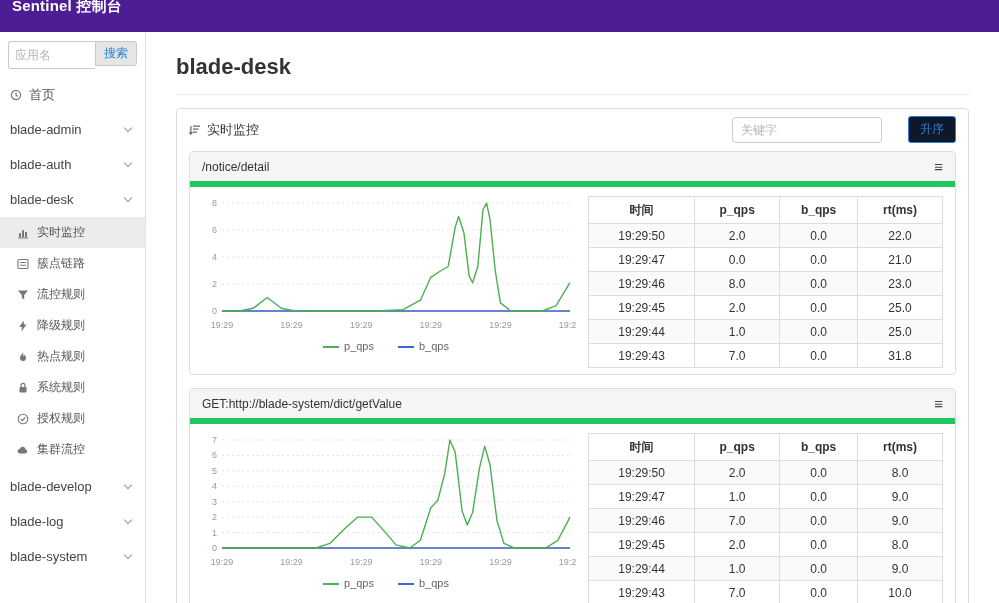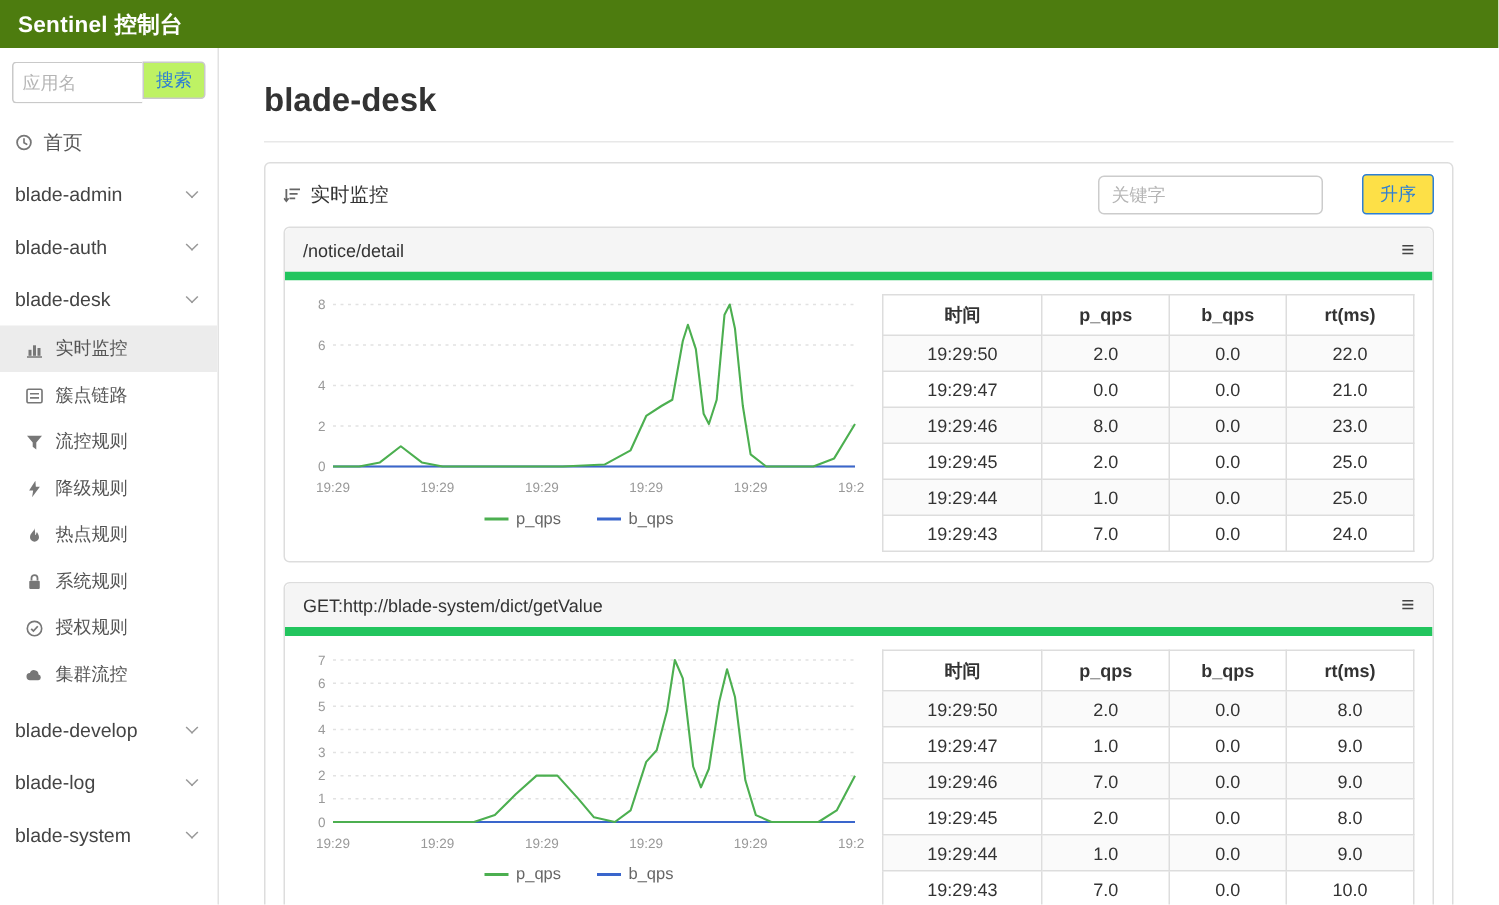--- a/index.html
+++ b/index.html
@@ -3,51 +3,51 @@
 <meta charset="utf-8">
 <style>
   * { box-sizing: border-box; }
   html,body { margin:0; padding:0; }
   body {
     width: 999px; height: 603px; overflow: hidden;
     font-family: "Liberation Sans", "DejaVu Sans", sans-serif;
     background: #fff; color: #333;
   }
   
-  .topbar { height: 31px; background: #4d7c0f; display: flex; align-items: center; padding: 16px 12px; }
+  .topbar { height: 31px; background: #4c1d95; display: flex; align-items: flex-end; padding: 16px 12px; }
   .brand { color: #fff; font-weight: bold; font-size: 15px; letter-spacing: .2px; }
 
   .layout { display: flex; height: 572px; }
 
   
   .sidebar { width: 146px; min-width: 146px; border-right: 1px solid #e2e2e2; background: #fff; overflow: hidden; font-size: 13px; }
   .search-row { display: flex; padding: 9px 8px 8px; }
   .search-row input { flex: 1; width: 70px; height: 25px; border: 1px solid #c9c9c9; border-right: none; border-radius: 3px 0 0 3px; padding: 13px 6px; font-size: 12px; color: #555; outline: none; background:#fff; }
   .search-row input::placeholder { color: #b5b5b5; }
-  .search-row button { height: 25px; border: 1px solid #c9c9c9; background: #bef264; color: #2d7fd4; font-size: 12px; border-radius: 0 3px 3px 0; padding: 0 8px; cursor: pointer; }
+  .search-row button { height: 25px; border: 1px solid #c9c9c9; background: #e5e5e5; color: #2d7fd4; font-size: 12px; border-radius: 0 3px 3px 0; padding: 0 8px; cursor: pointer; }
   .home-row { display: flex; align-items: center; gap: 7px; padding: 9px 12px 8px 10px; color: #555; cursor: pointer; }
   .group { display: flex; justify-content: space-between; align-items: center; padding: 10px 14px 10px 10px; color: #444; cursor: pointer; }
   .chev { width: 6px; height: 6px; border-right: 1.5px solid #999; border-bottom: 1.5px solid #999; transform: rotate(45deg); margin-top: -3px; }
   .submenu { padding: 0 0 4px; }
   .subitem { display: flex; align-items: center; gap: 8px; padding: 7px 10px 7px 17px; font-size: 12px; color: #555; cursor: pointer; }
   .subitem.active { background: #ececec; }
   .icon { display: inline-flex; align-items: center; }
   .icon svg { width: 12px; height: 12px; display: block; }
 
   
   .main { flex: 1; padding: 8px 30px 0; overflow: hidden; }
   h1.page-title { font-size: 22px; margin: 14px 0 14px; color: #333; font-weight: bold; }
   .divider { border: none; border-top: 1px solid #e8e8e8; margin: 0 0 13px; }
   .panel { border: 1px solid #ddd; border-radius: 4px; padding: 0 12px 4px; }
   .panel-head { display: flex; justify-content: space-between; align-items: center; padding: 7px 0 8px; }
   .panel-title-wrap { display: flex; align-items: center; gap: 6px; font-size: 13px; color: #333; }
   .panel-actions { display: flex; align-items: center; gap: 26px; }
   .panel-actions input { width: 150px; height: 26px; border: 1px solid #ccc; border-radius: 4px; padding: 0 8px; font-size: 12px; outline: none; }
   .panel-actions input::placeholder { color: #b5b5b5; }
-  .btn-outline { background: #fde047; border: 1px solid #2d7fd4; color: #2d7fd4; border-radius: 3px; font-size: 12px; padding: 4px 11px; cursor: pointer; }
+  .btn-outline { background: #0f172a; border: 1px solid #2d7fd4; color: #2d7fd4; border-radius: 3px; font-size: 12px; padding: 4px 11px; cursor: pointer; }
 
   
   .card { border: 1px solid #ddd; border-radius: 4px; margin-bottom: 13px; background: #fff; }
   .card-head { display: flex; justify-content: space-between; align-items: center; background: #f5f5f5; border-bottom: 6px solid #22c55e; padding: 7px 12px; font-size: 12px; color: #333; border-radius: 4px 4px 0 0; }
   .menu-icon { font-size: 15px; font-weight: bold; color: #444; cursor: pointer; line-height: 1; }
   .card-body { display: flex; padding: 8px 6px 5px; align-items: flex-start; }
   .chart-area { flex: 0 0 50%; display: flex; flex-direction: column; align-items: center; }
   .legend { display: flex; gap: 24px; justify-content: center; margin-top: 3px; font-size: 11px; color: #666; align-items: center; }
   .legend .sw { display: inline-block; width: 16px; height: 2px; margin-right: 5px; vertical-align: middle; }
   .table-area { flex: 1; padding: 1px 6px 1px 12px; }
@@ -276,21 +276,21 @@
                     <tr>
                       <td>19:29:44</td>
                       <td>1.0</td>
                       <td>0.0</td>
                       <td>25.0</td>
                     </tr>
                     <tr>
                       <td>19:29:43</td>
                       <td>7.0</td>
                       <td>0.0</td>
-                      <td>24.0</td>
+                      <td>31.8</td>
                     </tr>
                   </tbody>
                 </table>
               </div>
             </div>
           </section>
           <section class="card">
             <div class="card-head">
               <span>GET:http://blade-system/dict/getValue</span>
               <span class="menu-icon">≡</span>

